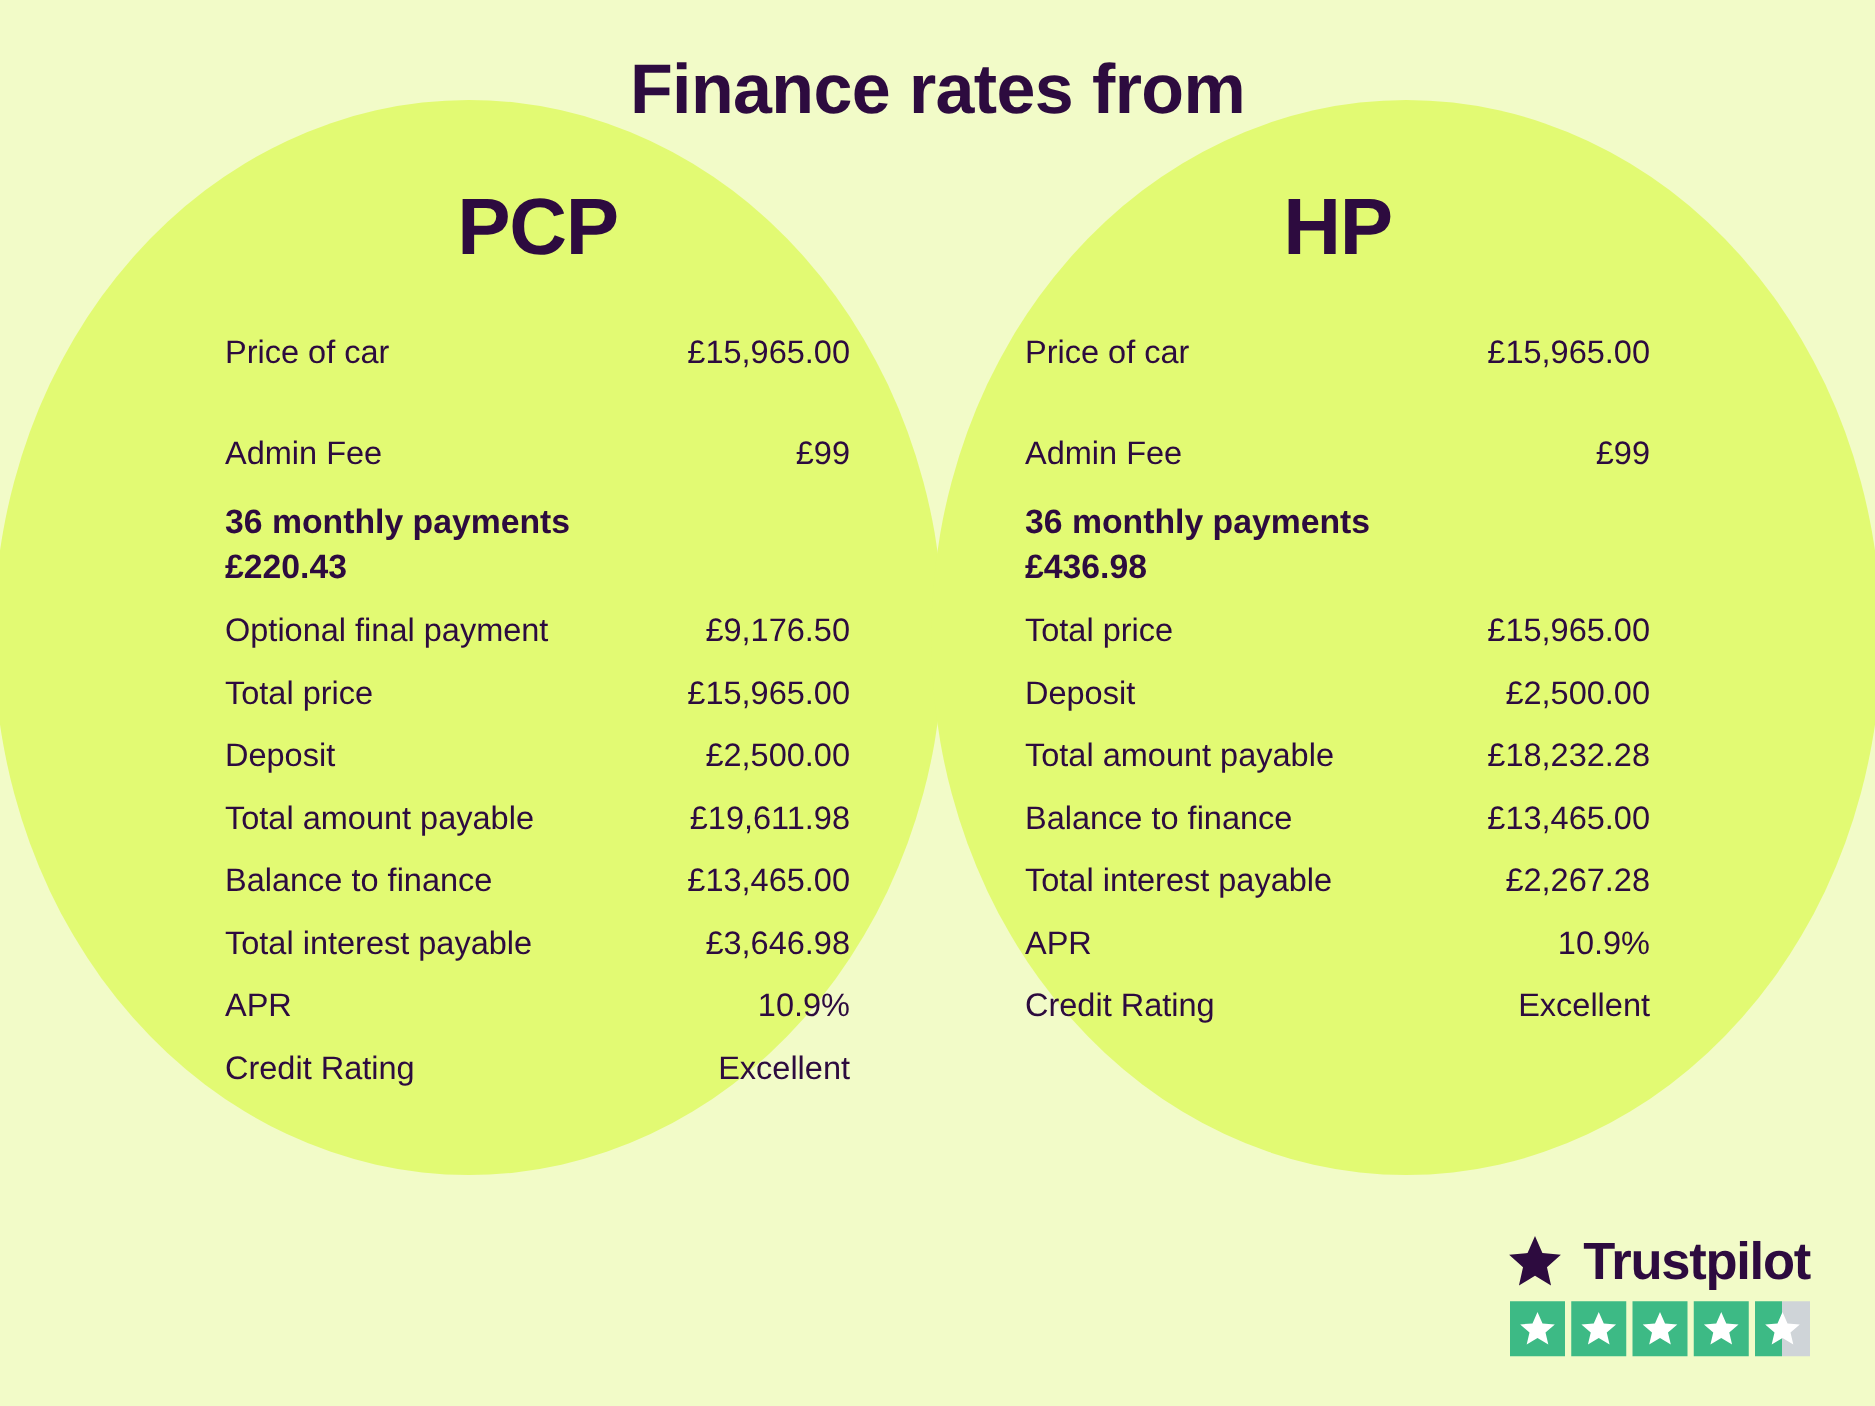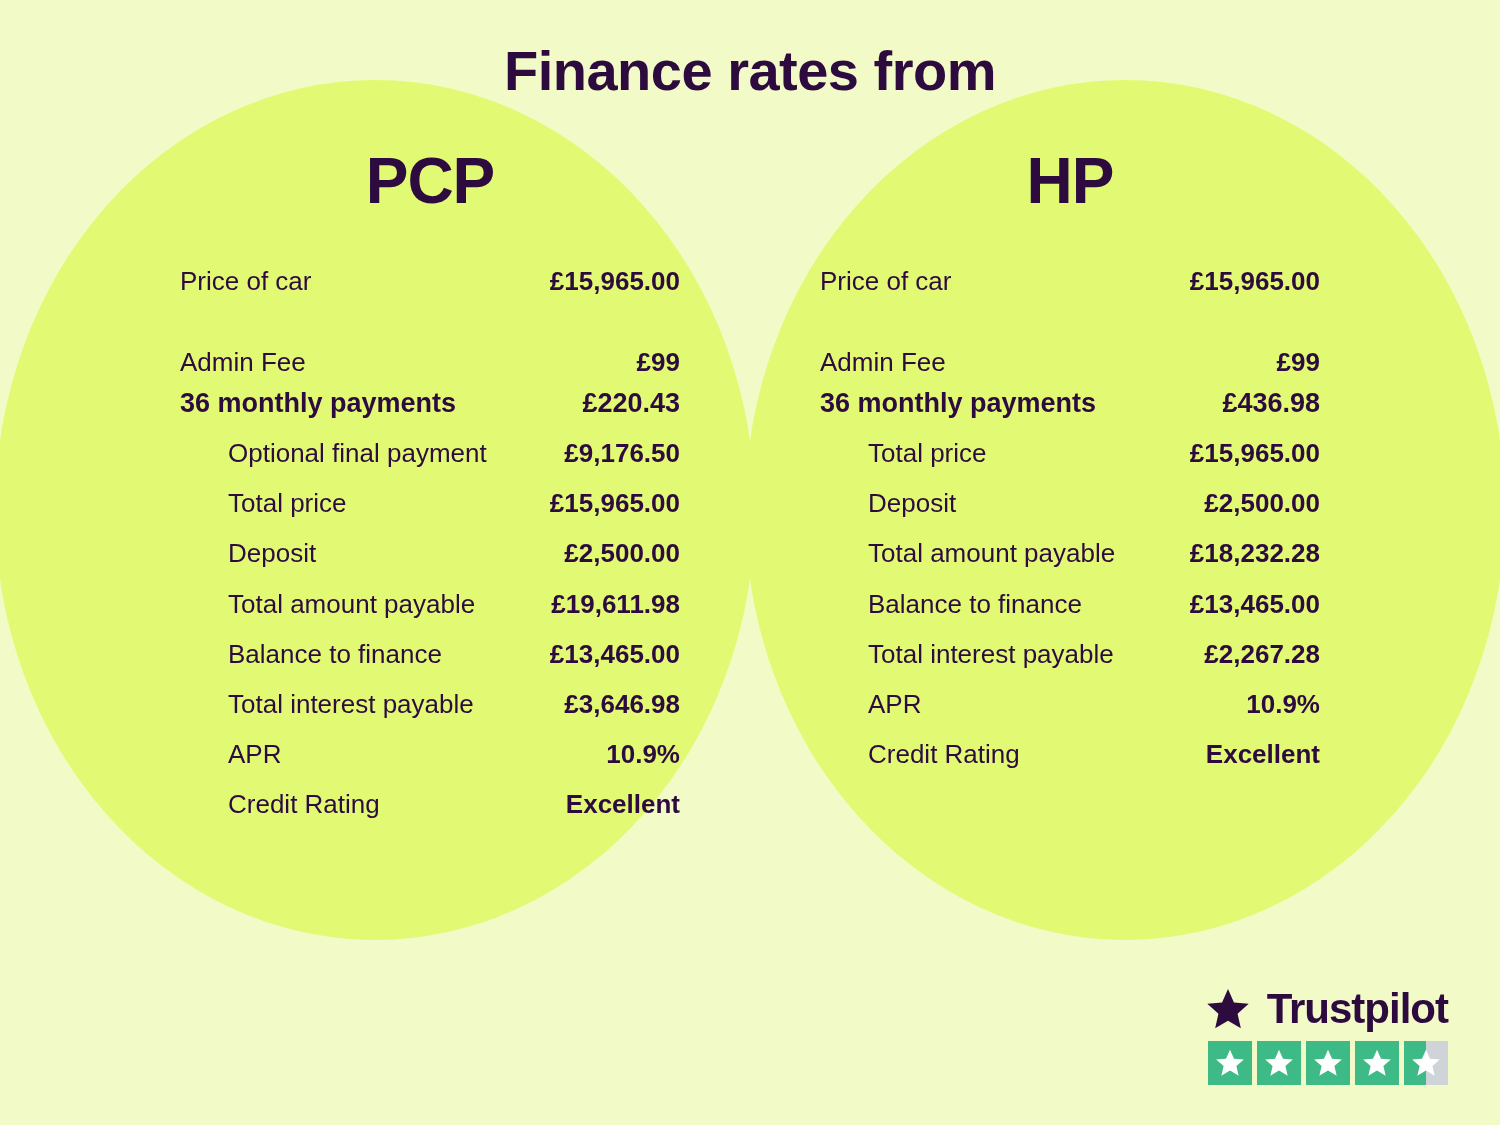--- a/index.html
+++ b/index.html
@@ -100,32 +100,31 @@
     font-size: 26px;
     line-height: 1.35;
     padding: 1px 0;
   }
   .row.tight {
     padding: 0;
     margin-top: 46px;
   }
   .row.spaced {
     margin-top: 13px;
-    margin-left: 48px;
   }
   .row.bold {
     font-weight: bold;
     font-size: 27px;
-    margin-top: 4px;
+    margin-top: 18px;
+    flex-direction: column;
   }
   .row .label {
     text-align: left;
   }
   .row .value {
-    font-weight: bold;
   }
   .footer {
     position: absolute;
     left: 55px;
     bottom: 42px;
     font-size: 17.5px;
     line-height: 1.55;
     max-width: 800px;
     color: #2d0b3f;
   }

